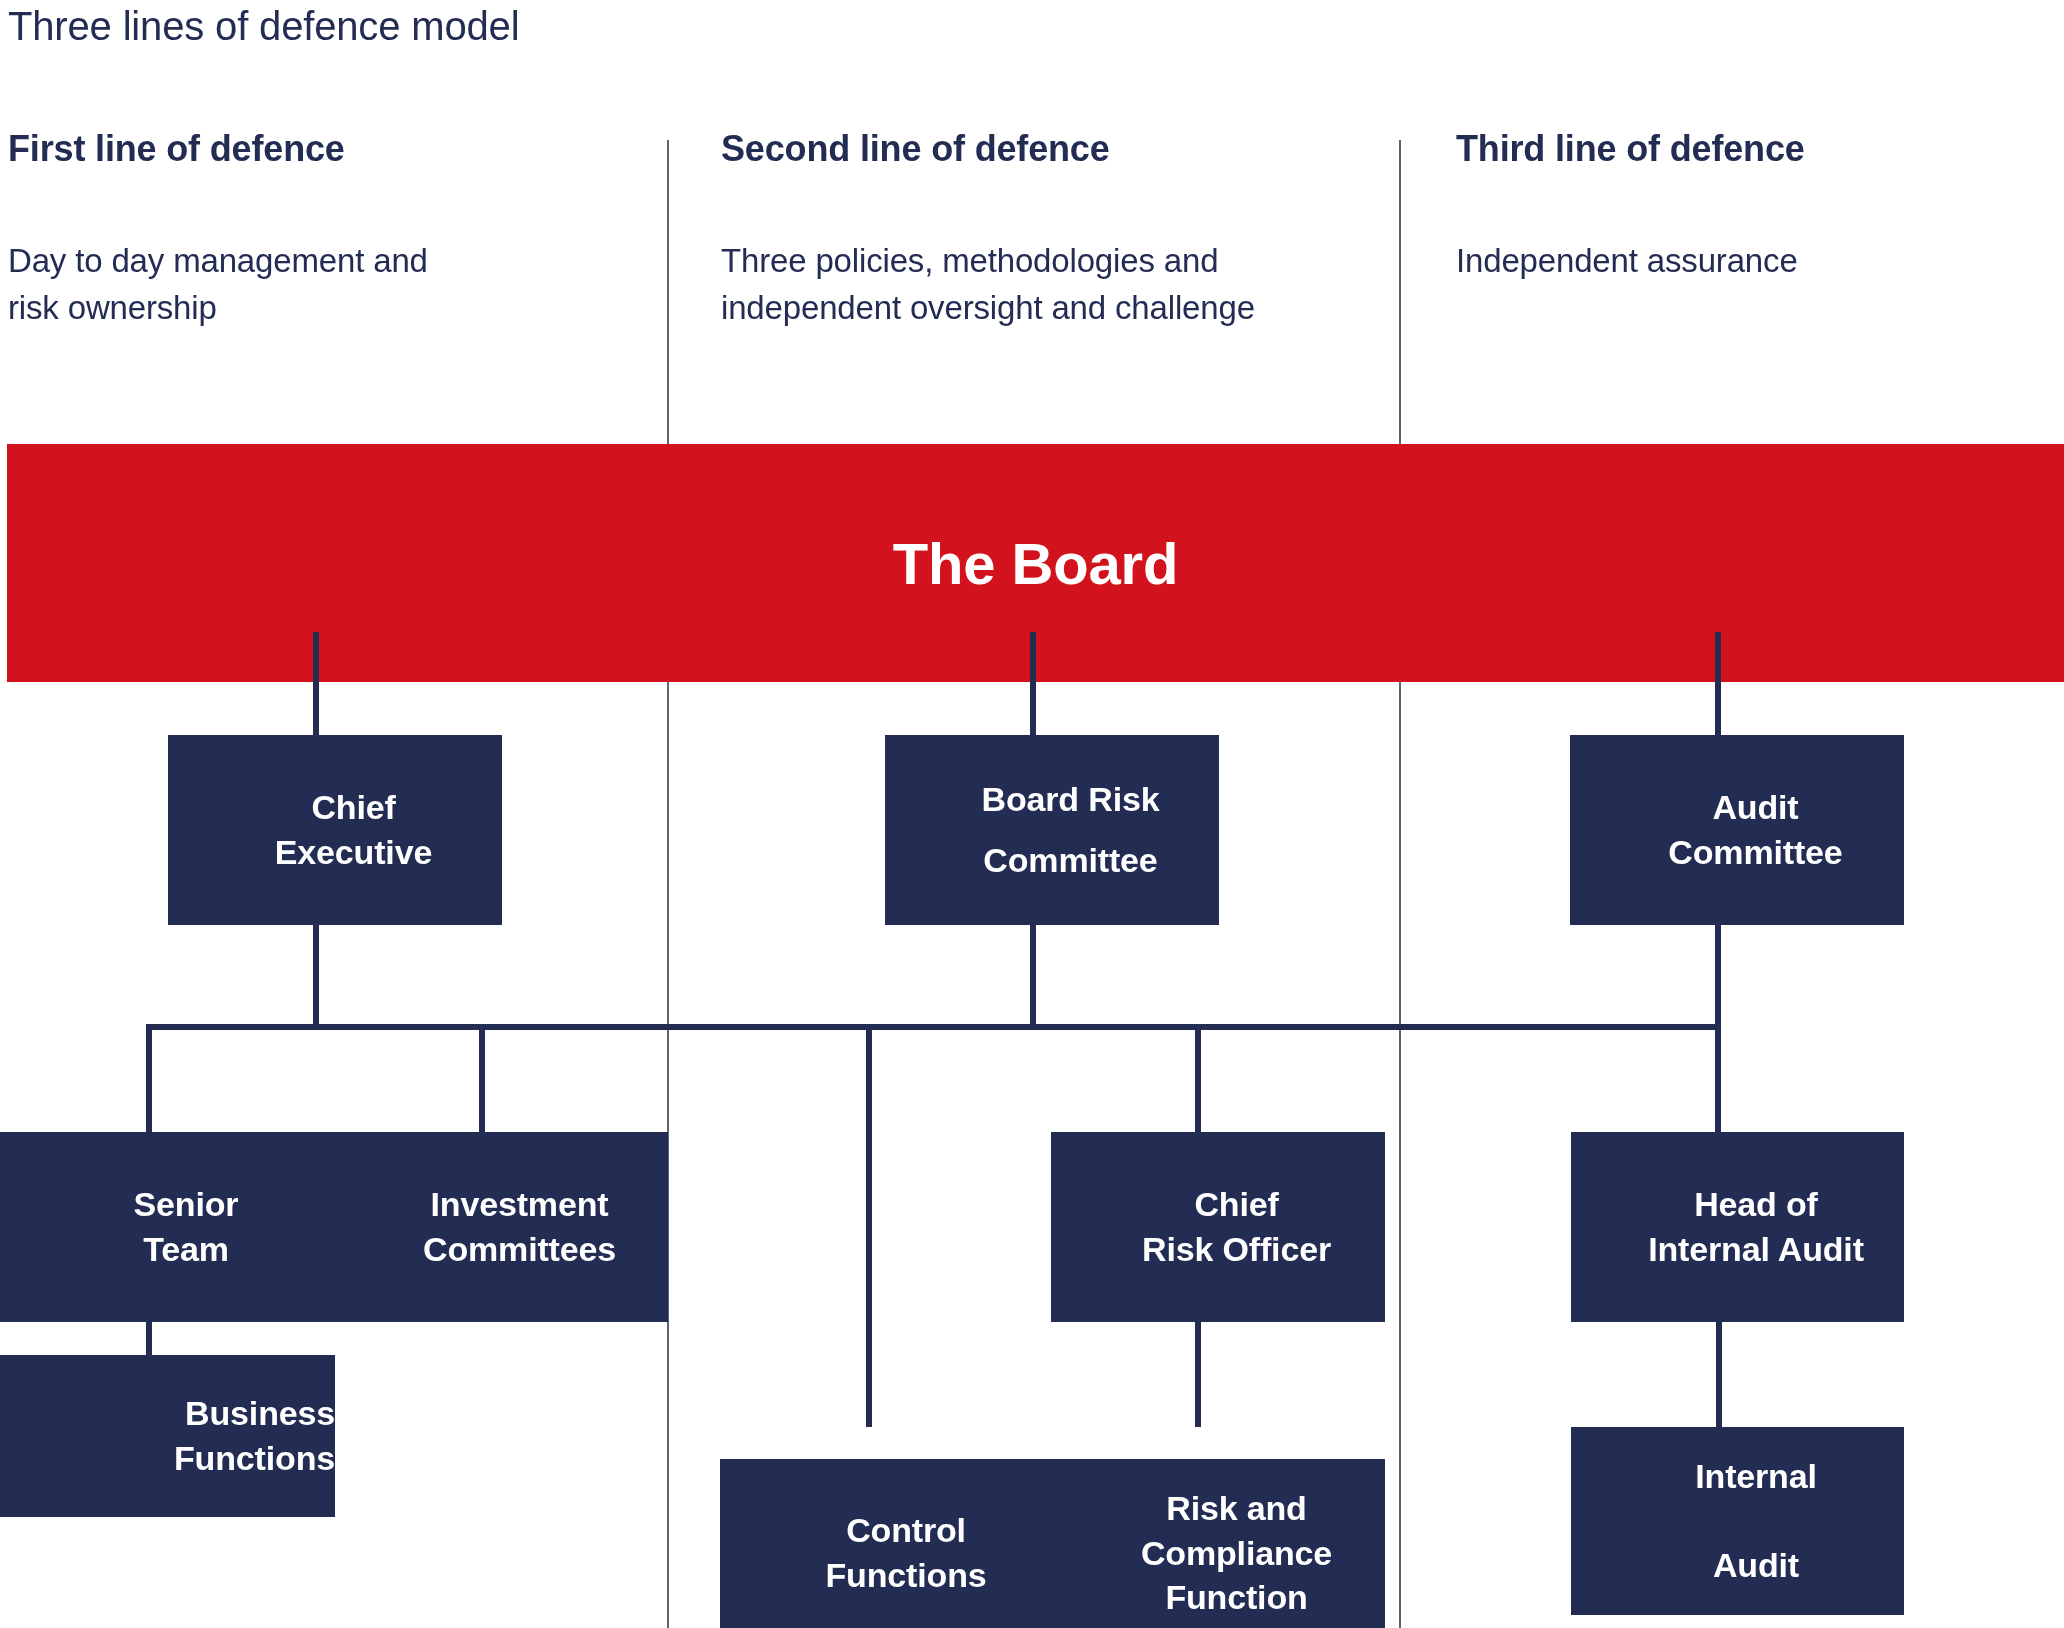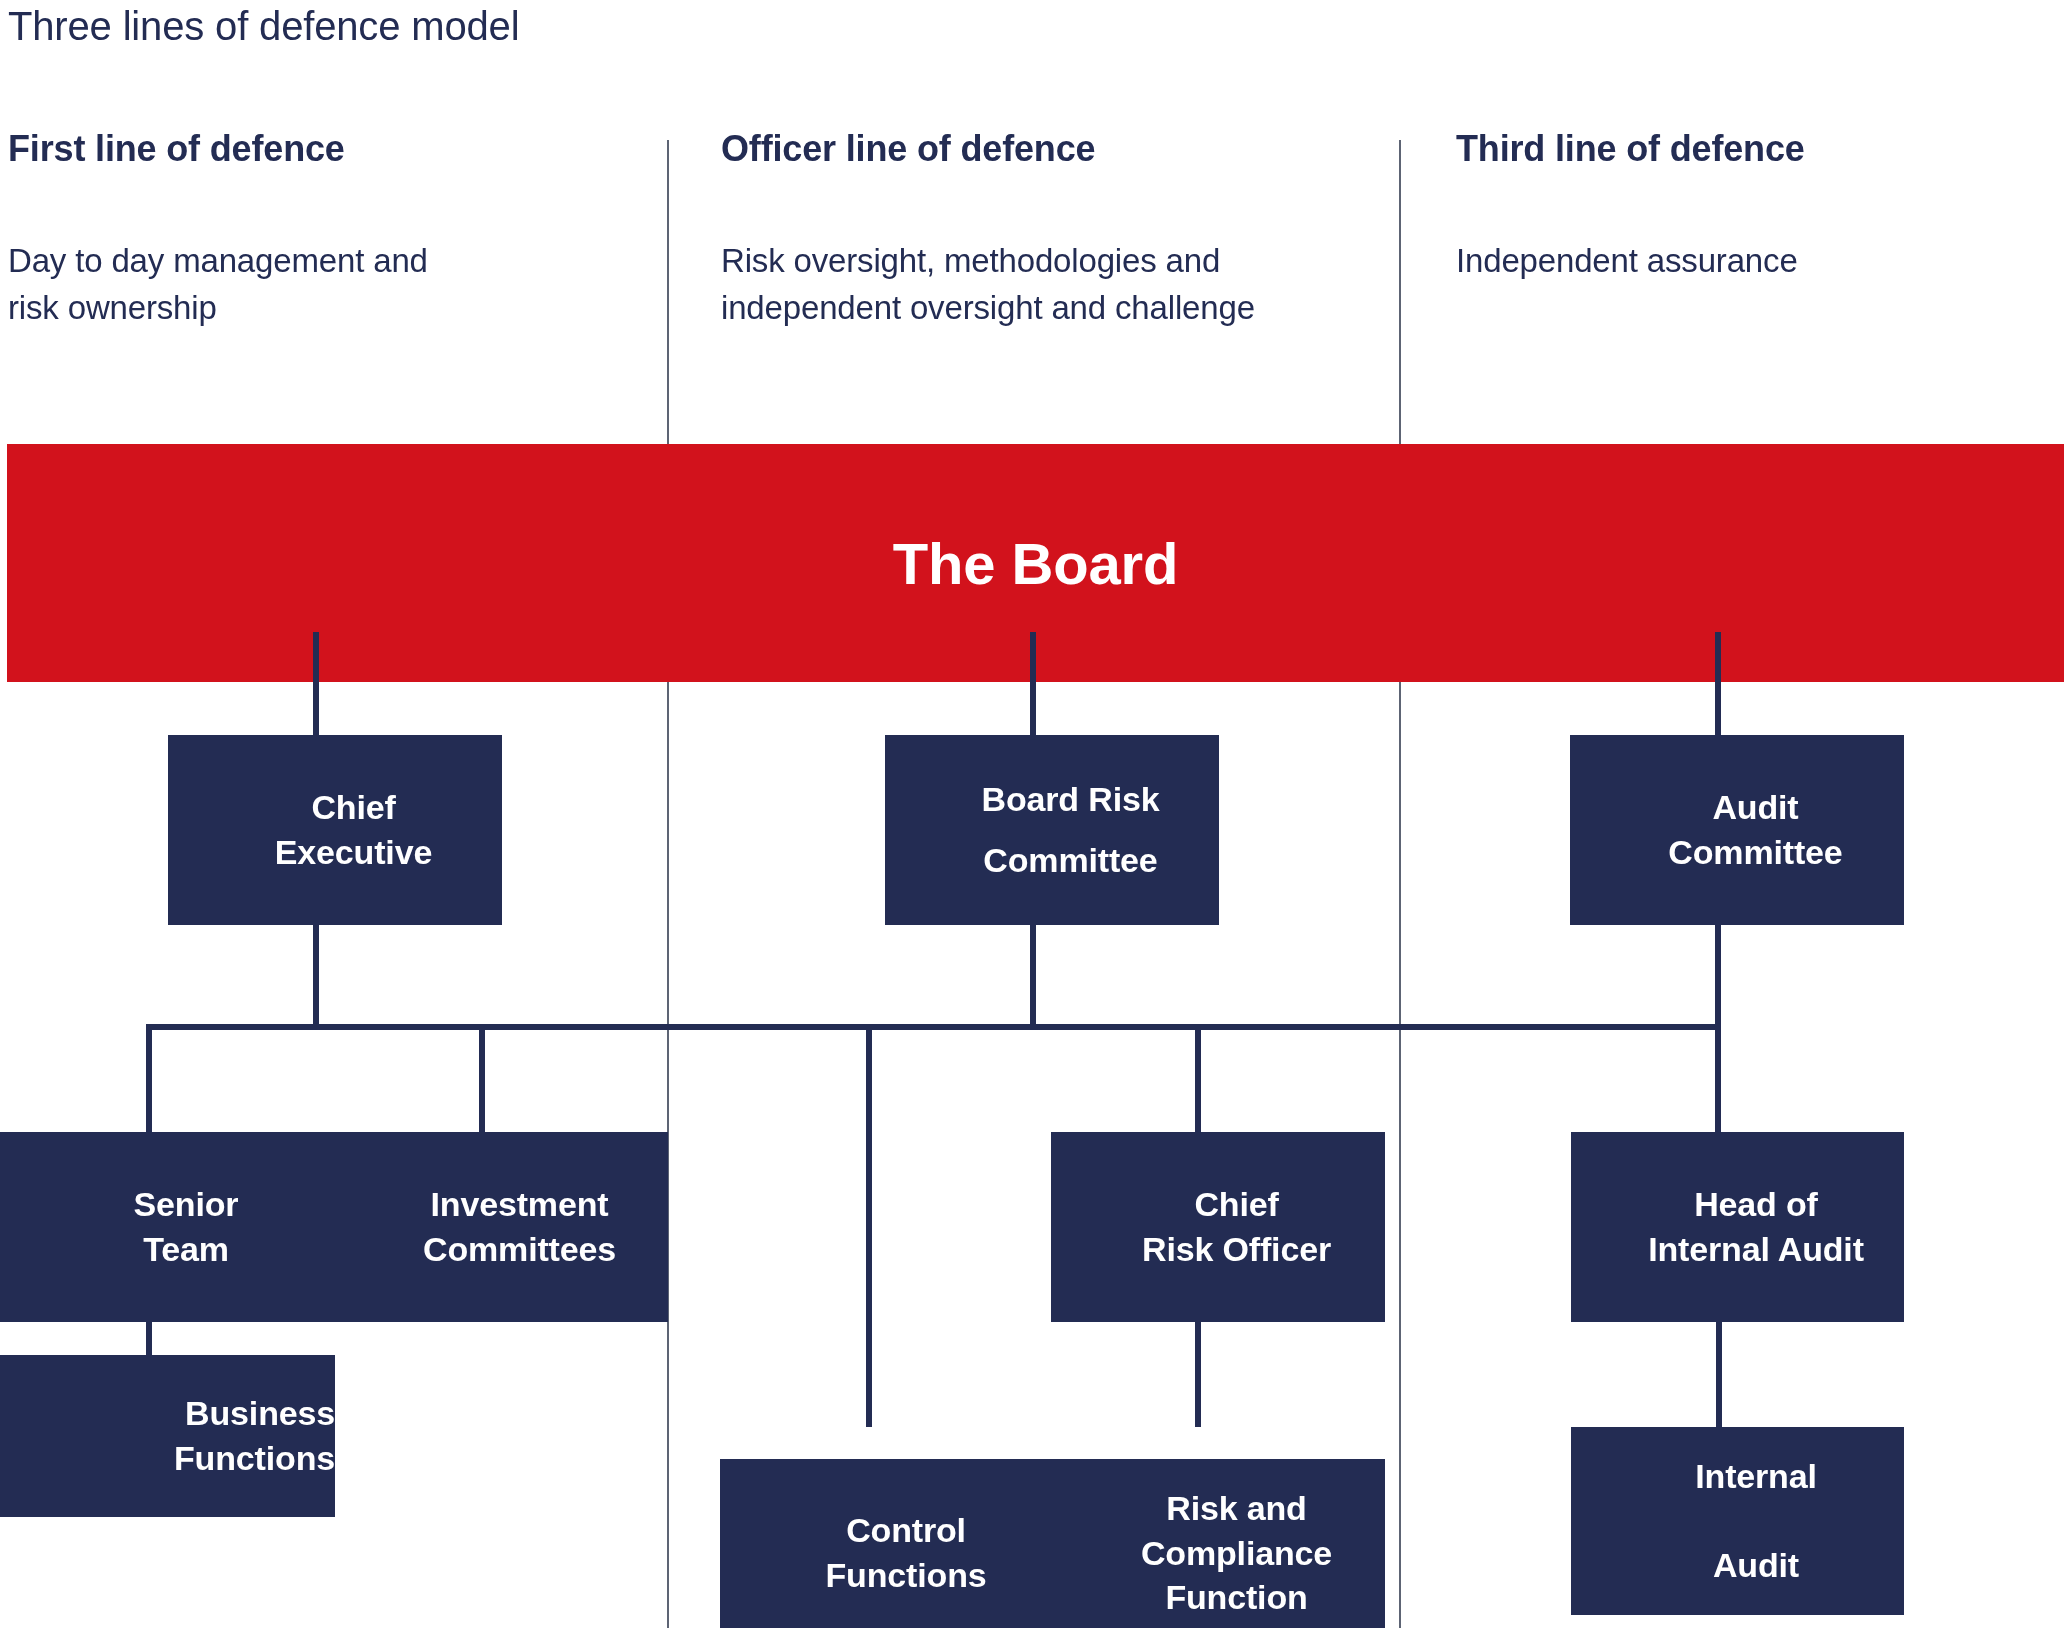--- a/index.html
+++ b/index.html
@@ -92,29 +92,29 @@
 <body>
 
 <div class="canvas">
 
   <div class="page-title">Three lines of defence model</div>
 
   <div class="divider" style="left:667px;"></div>
   <div class="divider" style="left:1399px;"></div>
 
   <div class="col-heading" style="left:8px;">First line of defence</div>
-  <div class="col-heading" style="left:721px;">Officer line of defence</div>
+  <div class="col-heading" style="left:721px;">Second line of defence</div>
   <div class="col-heading" style="left:1456px;">Third line of defence</div>
 
   <div class="col-desc" style="left:8px;">
     <span>Day to day management and</span>
     <span>risk ownership</span>
   </div>
   <div class="col-desc" style="left:721px;">
-    <span>Risk oversight, methodologies and</span>
+    <span>Three policies, methodologies and</span>
     <span>independent oversight and challenge</span>
   </div>
   <div class="col-desc" style="left:1456px;">
     <span>Independent assurance</span>
   </div>
 
   <div class="board">
     <span class="board-label">The Board</span>
   </div>
 

